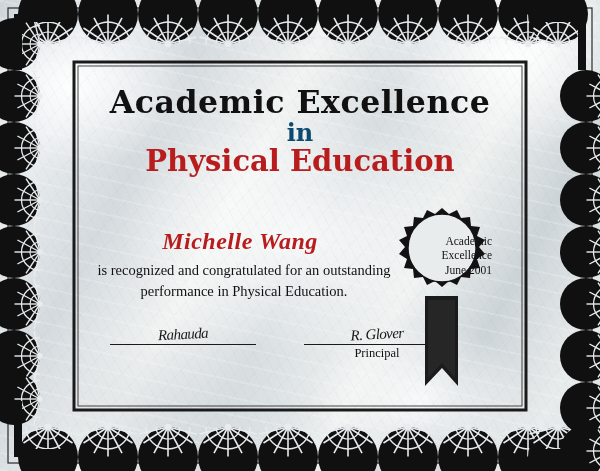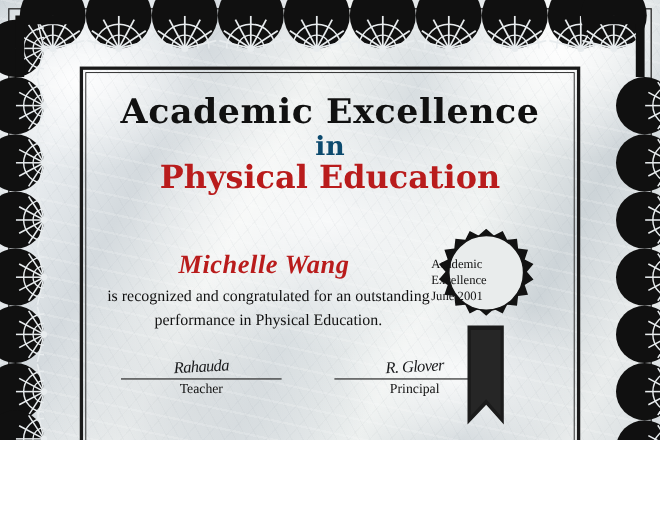--- a/index.html
+++ b/index.html
@@ -3,21 +3,21 @@
 <meta charset="utf-8">
 <style>
   html, body {
     margin: 0;
     padding: 0;
     background: #ffffff;
   }
   #certificate {
     position: relative;
     width: 600px;
-    height: 400px;
+    height: 471px;
     overflow: hidden;
     background: #e9ebe6;
     font-family: "Liberation Serif", serif;
   }
 
   
   .paper {
     position: absolute;
     inset: 0;
     background:
@@ -150,21 +150,21 @@
     left: 318px;
     top: 146px;
     width: 120px;
     height: 190px;
   }
   .seal-text {
     position: absolute;
     left: 0;
     top: 26px;
     width: 100px;
-    text-align: left;
+    text-align: right;
     font-family: "Liberation Serif", serif;
     font-size: 11.5px;
     line-height: 1.25;
     color: #111;
   }
 </style>
 </head>
 <body>
 
 <div id="certificate">
@@ -277,21 +277,20 @@
 
     <div class="body-text">
       <div>is recognized and congratulated for an outstanding</div>
       <div>performance in Physical Education.</div>
     </div>
 
     <div class="signatures">
       <div class="sig">
         <div class="sig-script">Rahauda</div>
         <div class="sig-rule"></div>
-        <div class="sig-label">Teacher</div>
       </div>
       <div class="sig">
         <div class="sig-script">R. Glover</div>
         <div class="sig-rule"></div>
         <div class="sig-label">Principal</div>
       </div>
     </div>
 
     <div class="seal">
       <svg width="120" height="190" viewBox="0 0 120 190" xmlns="http://www.w3.org/2000/svg">

